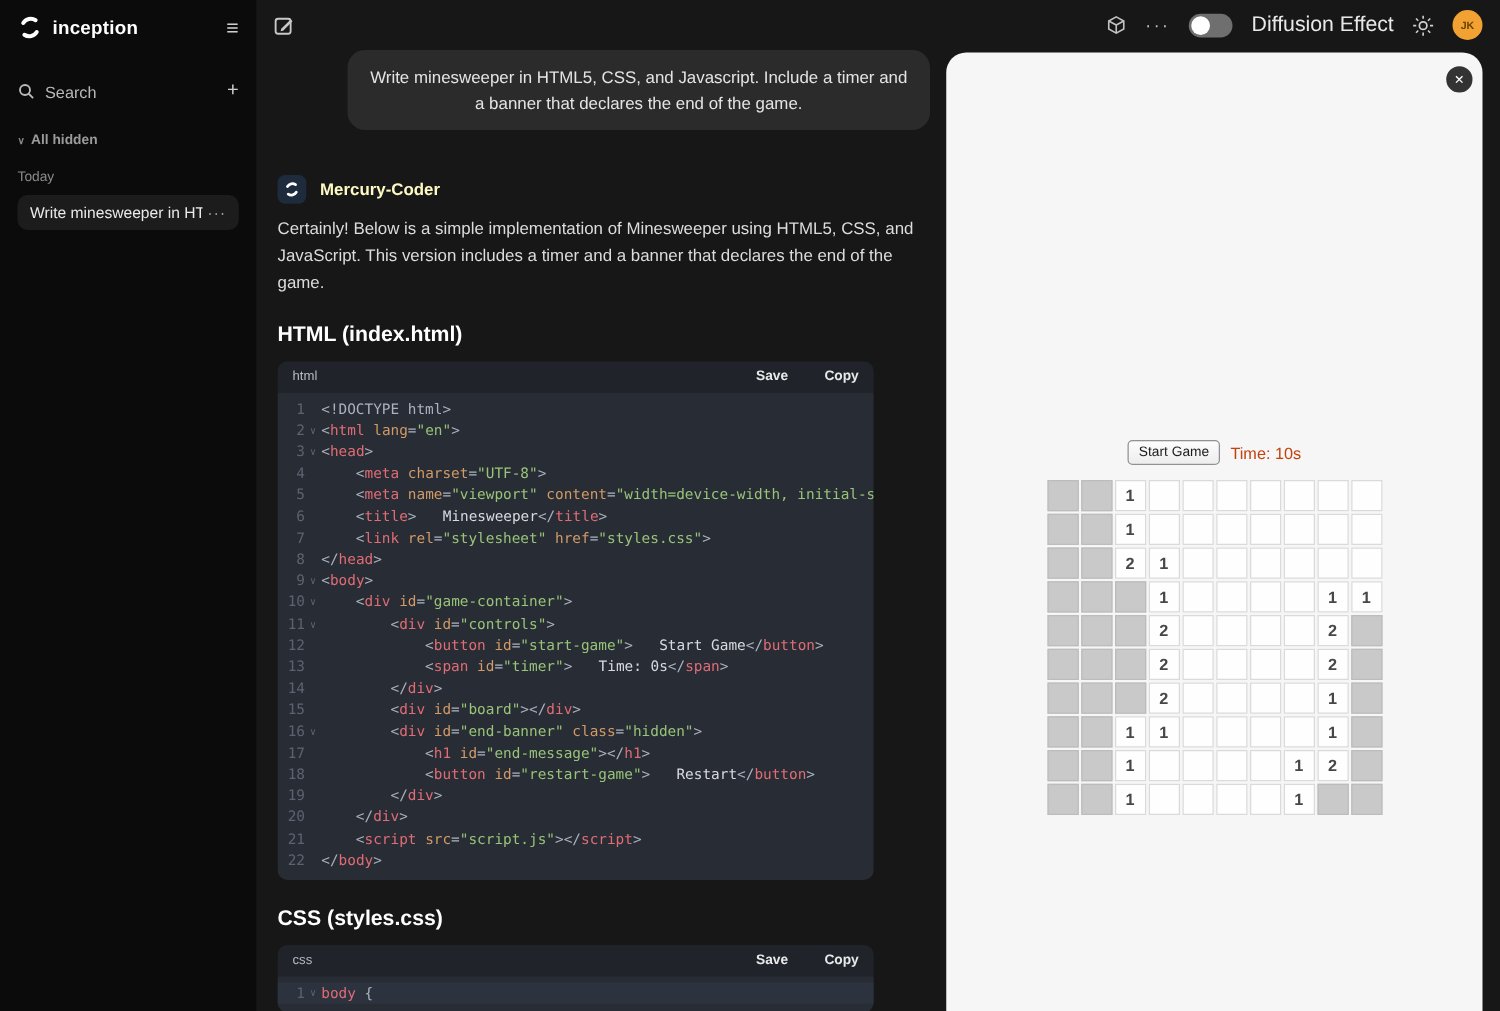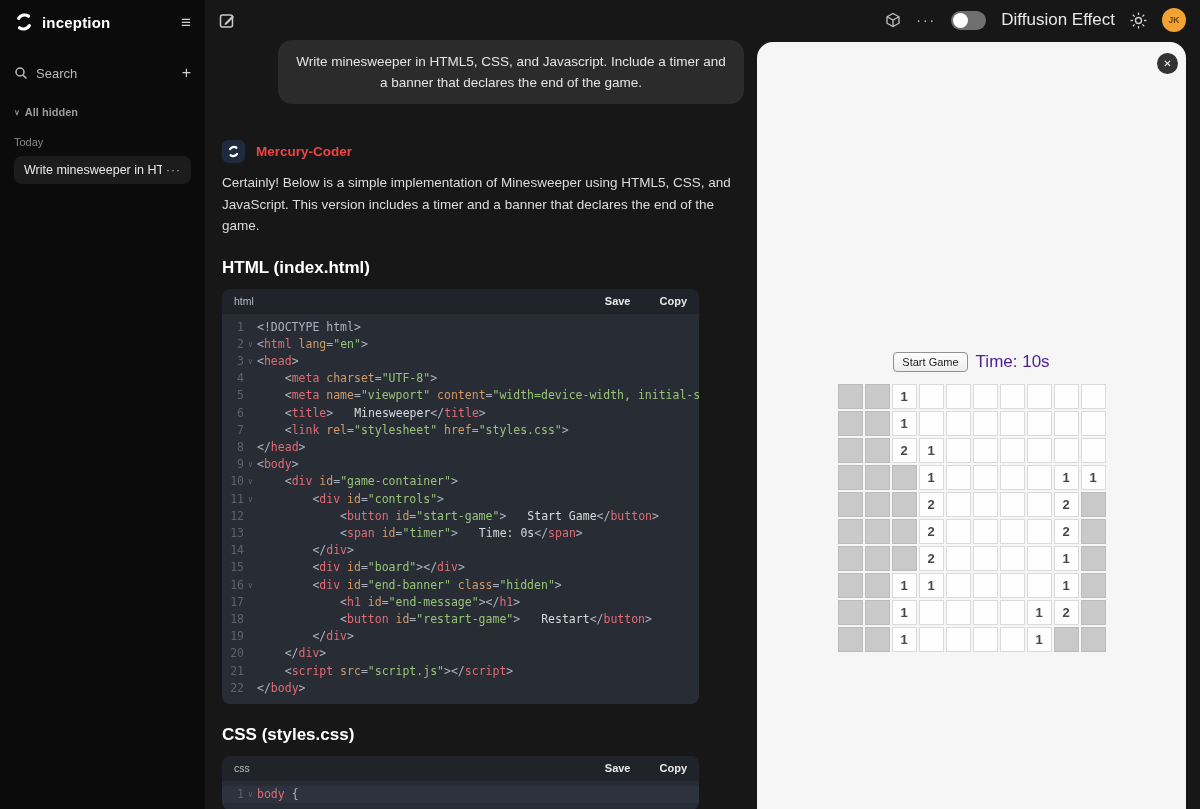--- a/index.html
+++ b/index.html
@@ -31,21 +31,21 @@
   .toggle .knob { position:absolute; left:2px; top:2px; width:15px; height:15px; border-radius:50%; background:#fff; }
   .toggle-label { color:#e8e8e8; font-size:17px; }
   .avatar { width:24px; height:24px; border-radius:50%; background:#f2a233; color:#6b4400; font-size:8.5px; font-weight:bold; display:flex; align-items:center; justify-content:center; cursor:pointer; }
 
   
   .chat { position:absolute; left:17px; top:40px; width:521px; }
   .user-bubble { margin-left:56px; background:#2b2b2b; border-radius:14px; padding:11px 16px; color:#e4e4e4; font-size:13.5px; line-height:21px; width:466px;text-align:center; }
   .assistant { margin-top:36px; }
   .asst-header { display:flex; align-items:center; gap:11px; }
   .asst-avatar { width:23px; height:23px; border-radius:6px; background:#1d2b3d; display:flex; align-items:center; justify-content:center; }
-  .asst-name { color:#ef4444; font-size:13.5px; font-weight:bold; }
+  .asst-name { color:#fef9c3; font-size:13.5px; font-weight:bold; }
   .asst-text { margin-top:9px; margin-left:0; color:#dcdcdc; font-size:13.5px; line-height:21.5px; width:518px; }
   .code-heading { margin-top:21px; color:#fff; font-size:17px; font-weight:bold; }
 
   .codeblock { margin-top:11px; width:477px; border-radius:8px; overflow:hidden; }
   .cb-header { background:#20242a; height:25px; display:flex; align-items:center; padding:0 12px; }
   .cb-lang { color:#b6bac2; font-size:10.5px; }
   .cb-actions { margin-left:auto; display:flex; gap:29px; }
   .cb-action { color:#e9e9e9; font-size:11px; font-weight:bold; cursor:pointer; }
   .cb-body { background:#282c34; padding:5px 0 7px 0; font-family:"DejaVu Sans Mono", monospace; font-size:11.5px; line-height:17.2px; }
   .code-line { display:flex; white-space:pre; }
@@ -58,21 +58,21 @@
   .tok-at { color:#d19a66; }
   .tok-st { color:#98c379; }
   .tok-tx { color:#d7dae0;margin-left:21px; }
 
   
   .preview { position:absolute; left:757px; top:42px; width:429px; bottom:0; background:#f6f6f7; border-radius:16px 16px 0 0; }
   .close-btn { position:absolute; top:11px; right:8px; width:21px; height:21px; border-radius:50%; background:#333; color:#fff; font-size:10px; display:flex; align-items:center; justify-content:center; cursor:pointer; }
   .game { position:absolute; top:310px; left:0; right:0; display:flex; flex-direction:column; align-items:center; }
   .controls { display:flex; align-items:center; gap:8px; }
   .start-btn { font-family:"Liberation Sans", sans-serif; font-size:11px; color:#1b1b1b; background:linear-gradient(#fdfdfd,#ededed); border:1px solid #919191; border-radius:4px; padding:3px 8px; cursor:pointer; }
-  .timer { color:#4c1d95; font-size:17px; }
+  .timer { color:#c2410c; font-size:13px; }
   .board { margin-top:12px; display:grid; grid-template-columns:repeat(10,25px); grid-auto-rows:25px; gap:2px; }
   .cell { display:flex; align-items:center; justify-content:center; font-size:13px; font-weight:bold; color:#474747; cursor:pointer; }
   .cell.hidden { background:#c9c9c9; border:1px solid #bcbcbc; }
   .cell.revealed { background:#fefefe; border:1px solid #dadada; }
 </style>
 </head>
 <body>
 
 <aside class="sidebar">
   <div class="sb-header">

